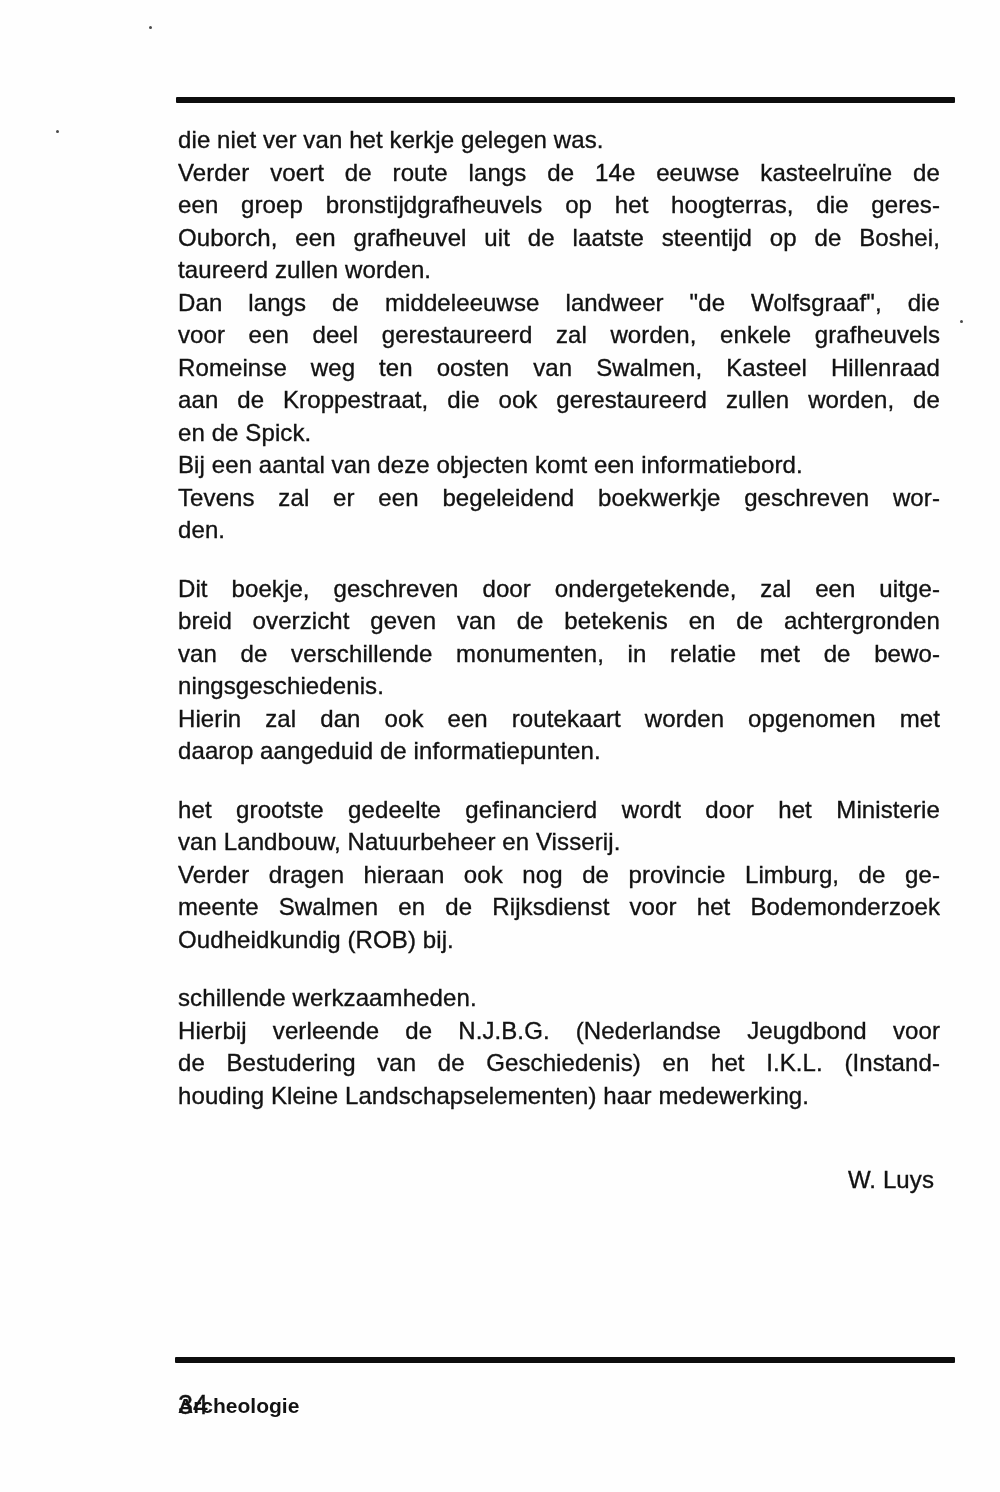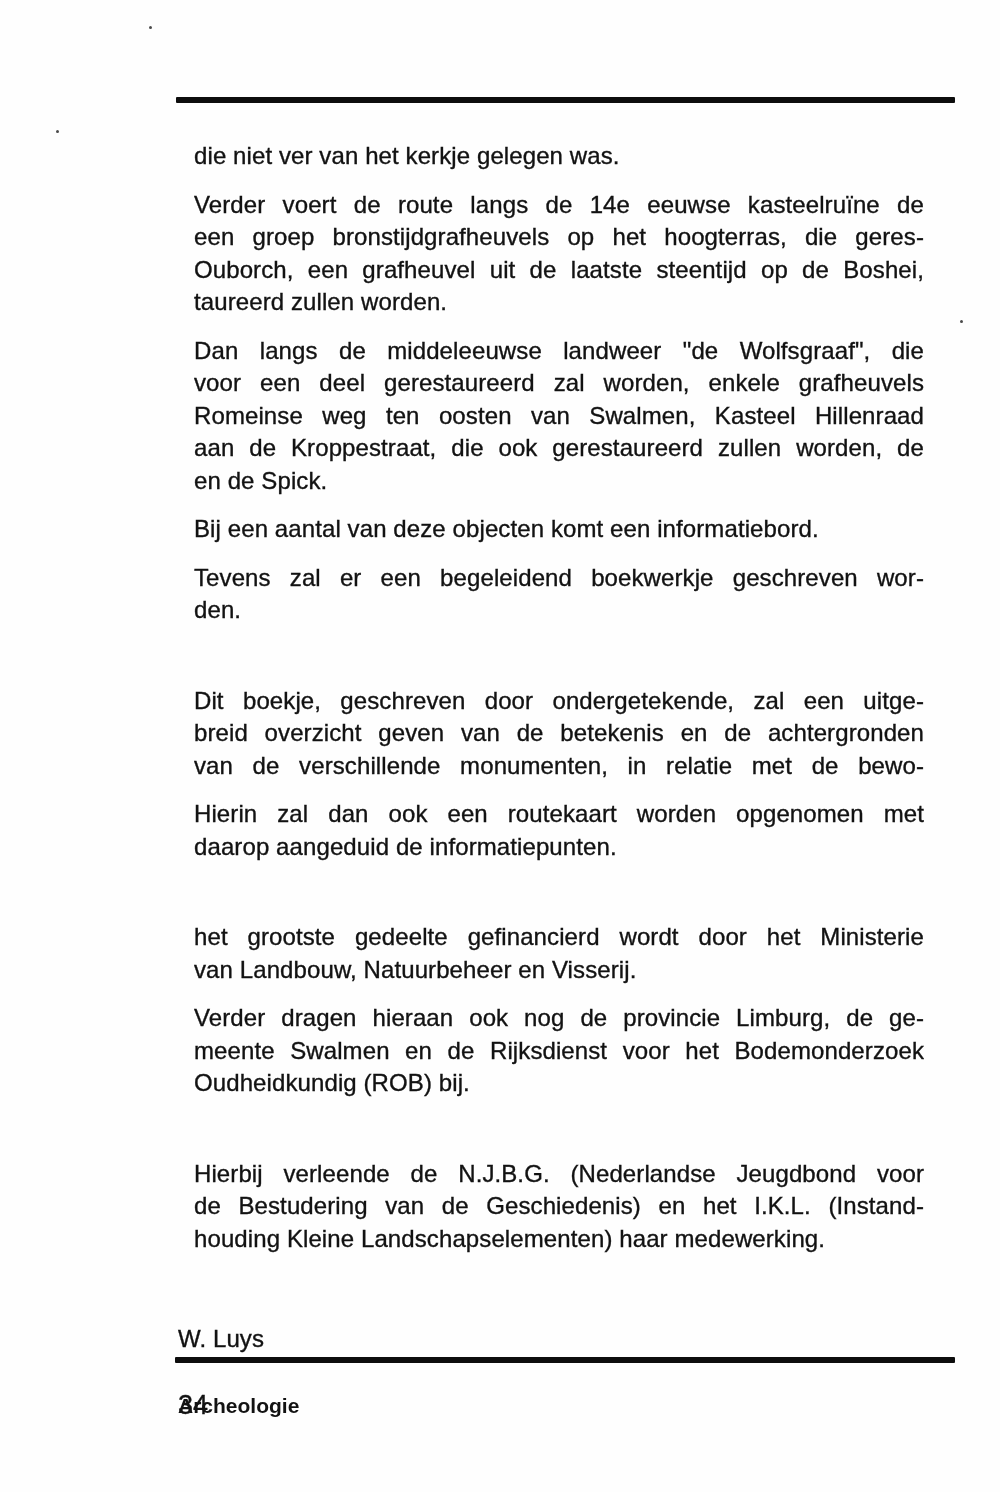--- a/index.html
+++ b/index.html
@@ -28,33 +28,34 @@
     position: absolute;
     left: 178px;
     top: 124px;
     width: 762px;
     font-size: 24px;
     line-height: 32.5px;
     font-weight: 500;
     letter-spacing: 0.1px;
     -webkit-text-stroke: 0.35px #121212;
   }
-  .para { margin: 16px; padding: 0; }
+  .para { margin: 0; padding: 0; }
   .line {
     height: 32.5px;
     overflow: hidden;
     text-align: justify;
     text-align-last: left;
     hyphens: none;
   }
   .line.j { text-align-last: justify; }
   .spacer { height: 26px; }
   .spacer-big { height: 52px; }
   .signature-line {
     height: 32.5px;
+    text-align: right;
     padding-right: 6px;
   }
   .footer-row {
     position: absolute;
     left: 178px;
     top: 1388px;
     width: 762px;
     height: 36px;
   }
   .page-number {
@@ -122,20 +123,21 @@
       <div class="line j">Tevens zal er een begeleidend boekwerkje geschreven wor-</div>
       <div class="line">den.</div>
     </div>
 
     <div class="spacer"></div>
 
     <div class="para">
       <div class="line j">Dit boekje, geschreven door ondergetekende, zal een uitge-</div>
       <div class="line j">breid overzicht geven van de betekenis en de achtergronden</div>
       <div class="line j">van de verschillende monumenten, in relatie met de bewo-</div>
+      <div class="line">ningsgeschiedenis.</div>
     </div>
 
     <div class="para">
       <div class="line j">Hierin zal dan ook een routekaart worden opgenomen met</div>
       <div class="line">daarop aangeduid de informatiepunten.</div>
     </div>
 
     <div class="spacer"></div>
 
     <div class="para">
@@ -145,20 +147,21 @@
 
     <div class="para">
       <div class="line j">Verder dragen hieraan ook nog de provincie Limburg, de ge-</div>
       <div class="line j">meente Swalmen en de Rijksdienst voor het Bodemonderzoek</div>
       <div class="line">Oudheidkundig (ROB) bij.</div>
     </div>
 
     <div class="spacer"></div>
 
     <div class="para">
+      <div class="line">schillende werkzaamheden.</div>
     </div>
 
     <div class="para">
       <div class="line j">Hierbij verleende de N.J.B.G. (Nederlandse Jeugdbond voor</div>
       <div class="line j">de Bestudering van de Geschiedenis) en het I.K.L. (Instand-</div>
       <div class="line">houding Kleine Landschapselementen) haar medewerking.</div>
     </div>
 
     <div class="spacer-big"></div>
 

